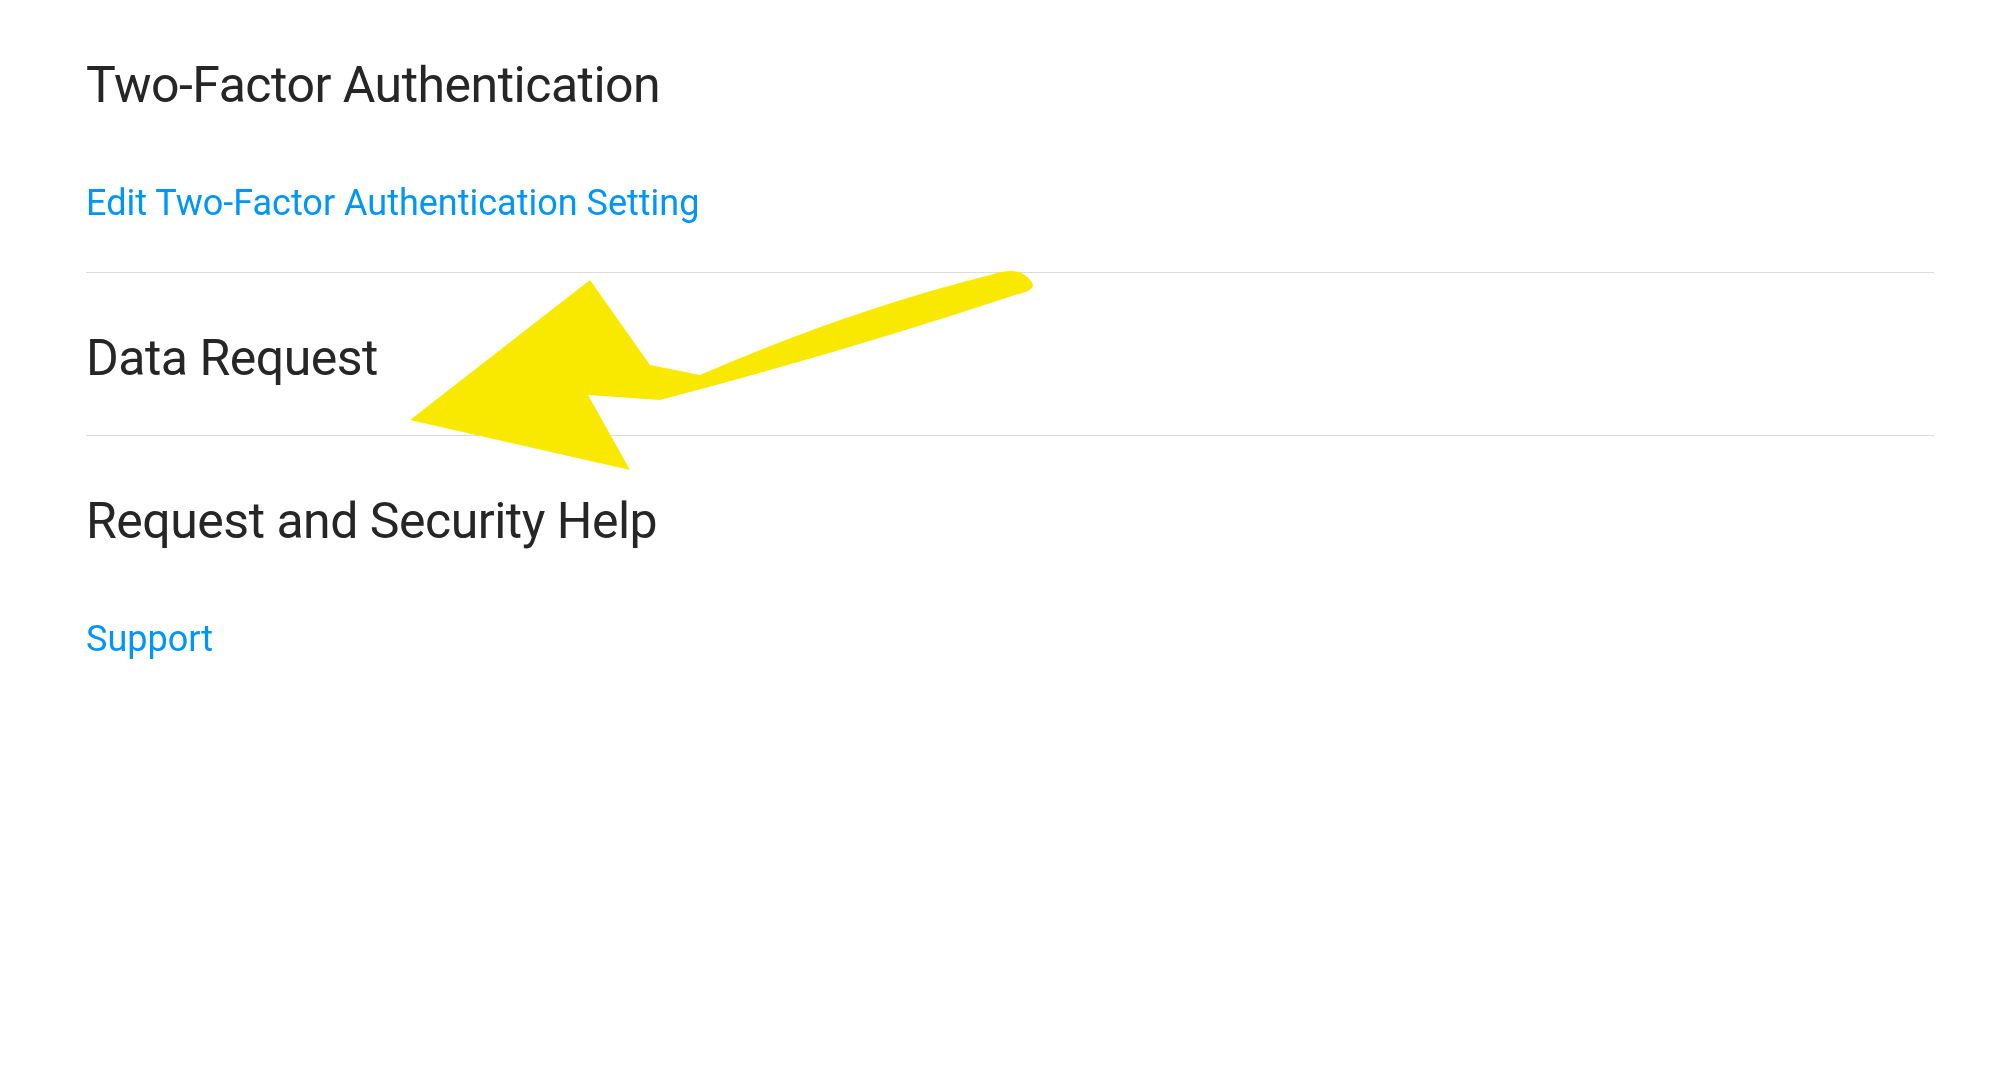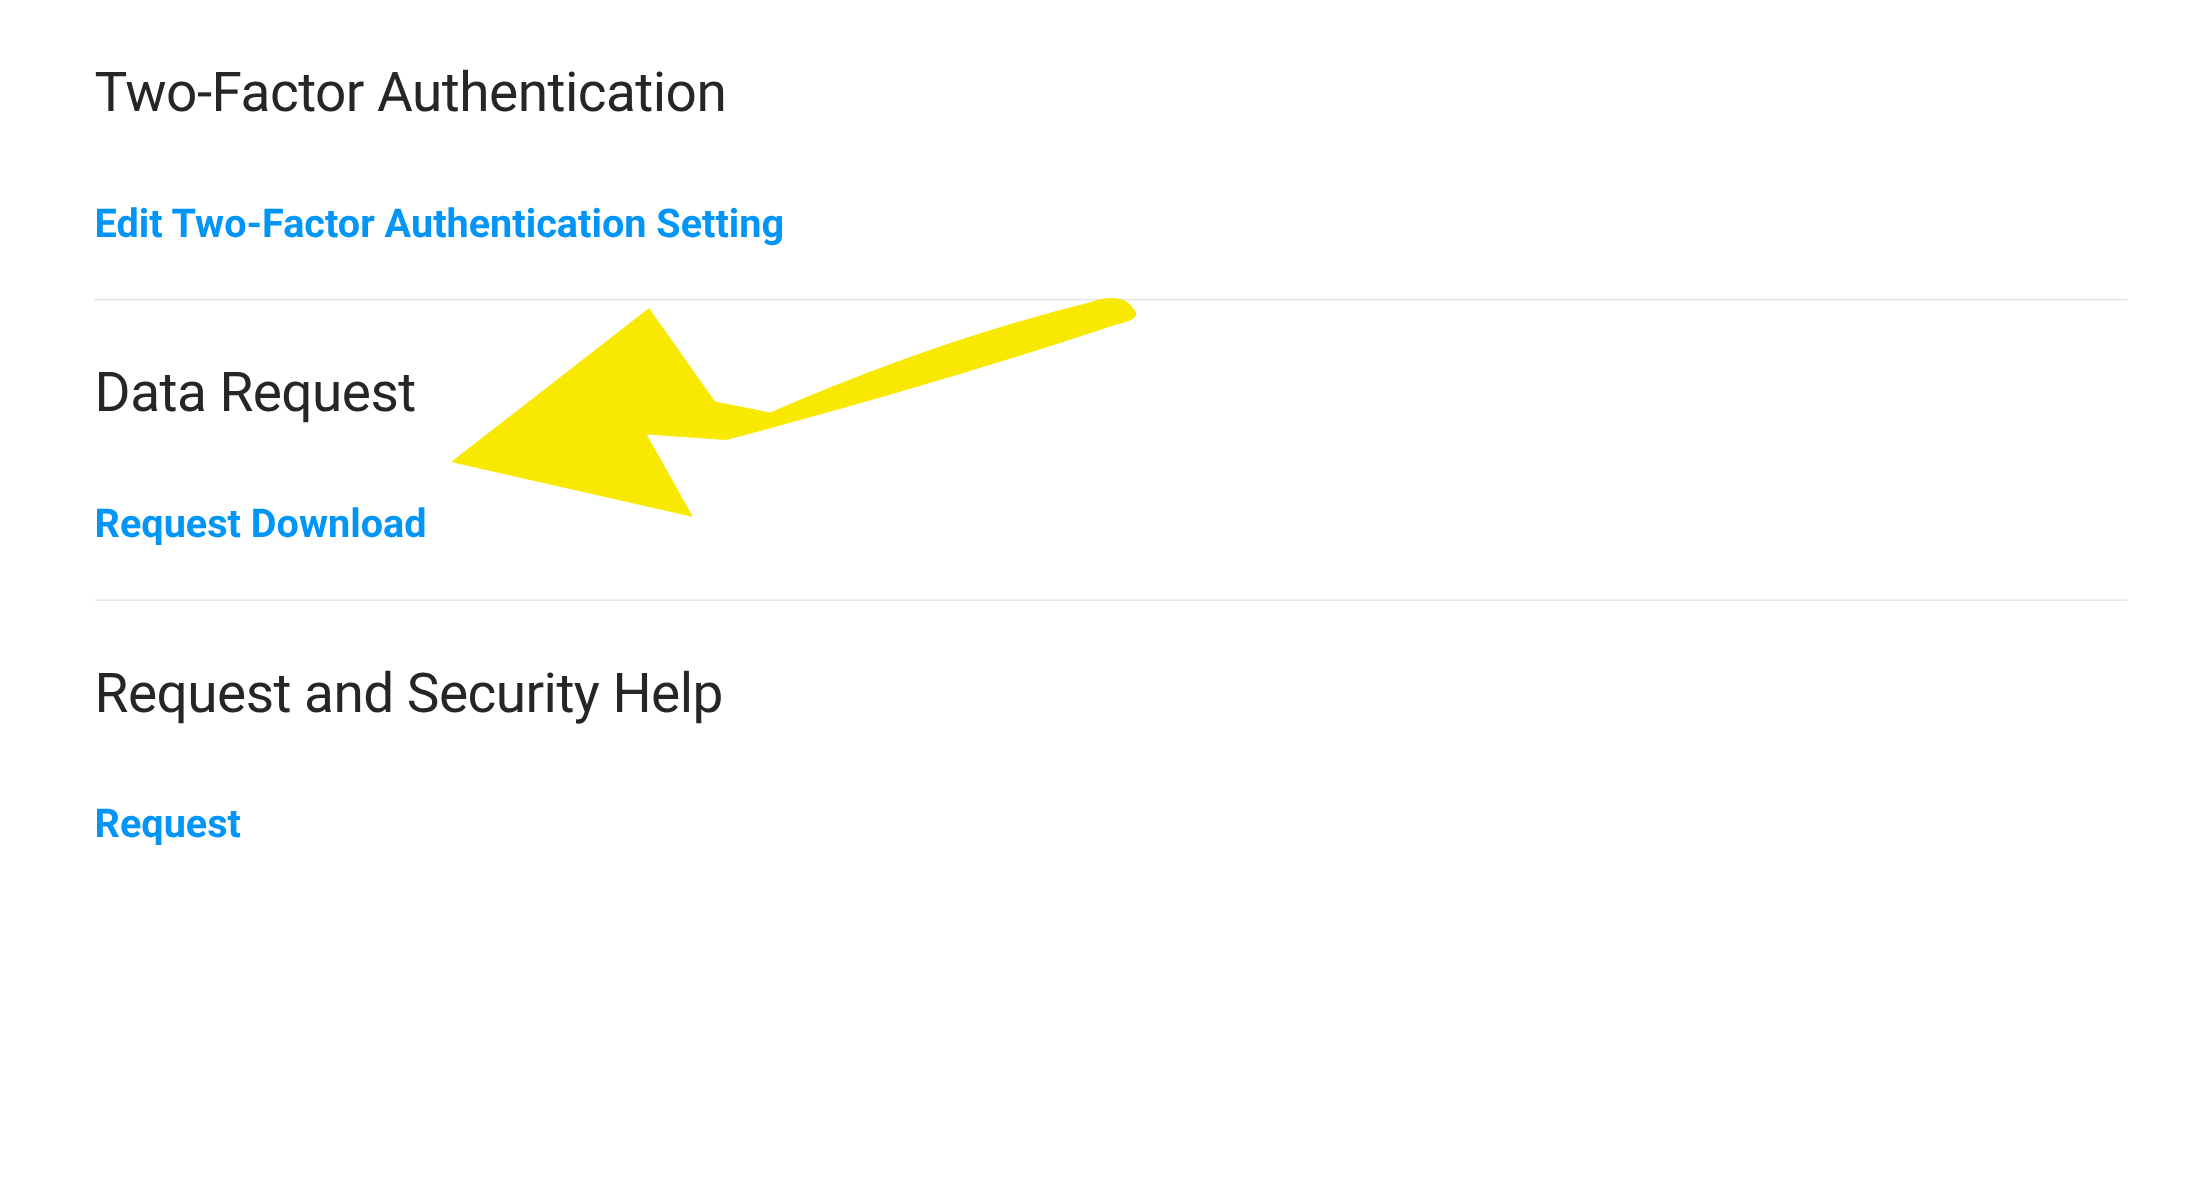--- a/index.html
+++ b/index.html
@@ -25,21 +25,21 @@
     .section-heading {
       font-size: 50px;
       font-weight: 400;
       color: #262626;
       letter-spacing: -0.5px;
     }
     .section-link {
       display: inline-block;
       margin-top: 68px;
       font-size: 36px;
-      font-weight: 700;
+      font-weight: 400;
       color: #0095f6;
       text-decoration: none;
       cursor: pointer;
     }
     .divider {
       border: none;
       border-top: 1px solid #dbdbdb;
       margin: 0;
     }
     .arrow-annotation {
@@ -54,28 +54,27 @@
 <div class="container">
   <div class="section">
     <h2 class="section-heading">Two-Factor Authentication</h2>
     <a class="section-link">Edit Two-Factor Authentication Setting</a>
   </div>
 
   <hr class="divider">
 
   <div class="section">
     <h2 class="section-heading">Data Request</h2>
-    <a class="section-link">Request Download</a>
   </div>
 
   <hr class="divider">
 
   <div class="section">
     <h2 class="section-heading">Request and Security Help</h2>
-    <a class="section-link">Request</a>
+    <a class="section-link">Support</a>
   </div>
 </div>
 
 <svg class="arrow-annotation" style="left: 400px; top: 255px; width: 640px; height: 240px;" viewBox="0 0 640 240" xmlns="http://www.w3.org/2000/svg">
   <path fill="#f9e900" d="M 630 25 
            Q 620 10 590 20
            Q 450 55 300 120
            L 250 110
            L 190 25
            L 10 165

